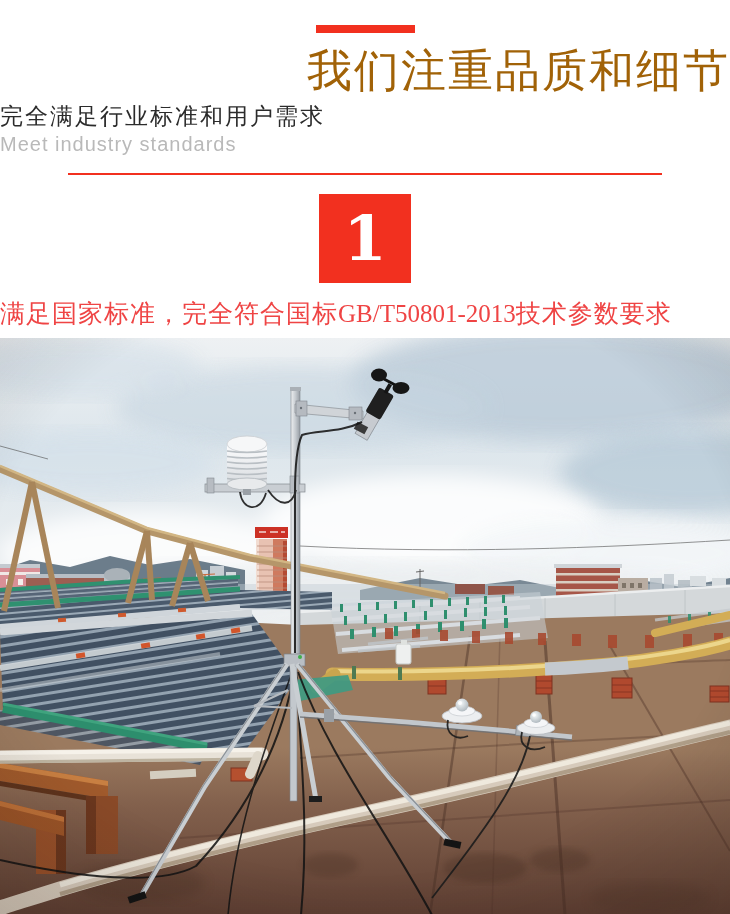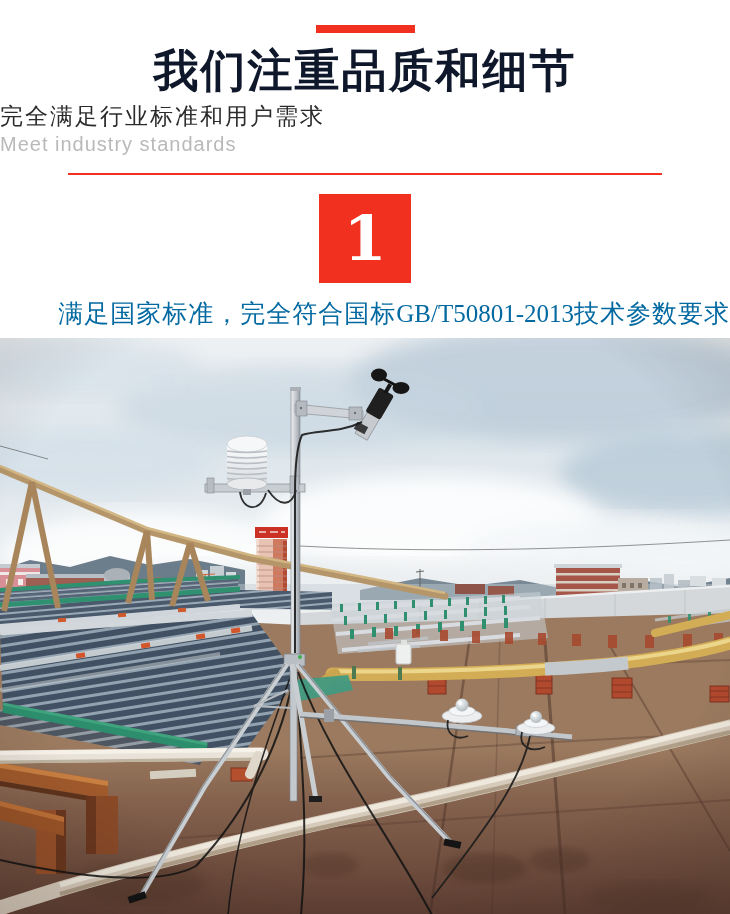--- a/index.html
+++ b/index.html
@@ -1,25 +1,25 @@
 <!DOCTYPE html>
 <html style="--accent: #f2301f;"><head>
 <meta charset="utf-8">
 <style>
   html,body{margin:0;padding:0;background:#fff;}
   body{width:730px;height:914px;overflow:hidden;font-family:"Liberation Sans",sans-serif;}
   .wrap{width:730px;height:914px;position:relative;background:#fff;}
   .topbar{width:99px;height:8px;margin:25px auto 0;background:var(--accent,#f2301f);}
-  h1.title{margin:14px 0 0;font-size:45px;line-height:48px;text-align:center;font-weight:700;color:#0f172a;letter-spacing:2px;}
+  h1.title{margin:14px 0 0;font-size:45px;line-height:48px;text-align:right;font-weight:400;color:#a16207;letter-spacing:2px;}
   .sub{margin-top:7px;font-size:23px;line-height:28px;color:#2b2b2b;letter-spacing:2px;}
   .eng{margin-top:2px;font-size:20px;line-height:24px;text-align:left;color:#b9b9b9;letter-spacing:1px;}
   .divider{width:594px;height:2px;margin:17px auto 0;background:var(--accent,#f2301f);}
   .badge{width:92px;height:89px;margin:19px auto 0;background:var(--accent,#f2301f);display:flex;align-items:center;justify-content:center;}
   .badge span{color:#fff;font-family:"DejaVu Serif","Liberation Serif",serif;font-weight:700;font-size:62px;line-height:89px;}
-  .caption{margin-top:15px;font-size:25px;line-height:30px;text-align:right;color:#0369a1;letter-spacing:1px;white-space:nowrap;}
+  .caption{margin-top:15px;font-size:25px;line-height:30px;text-align:left;color:#ef4444;letter-spacing:1px;white-space:nowrap;}
   .caption .code{font-family:"Liberation Serif",serif;letter-spacing:0;}
   .photo{margin-top:9px;width:730px;height:577px;display:block;}
 </style>
 </head>
 <body>
 
 <div class="wrap">
   <div class="topbar"></div>
   <h1 class="title">我们注重品质和细节</h1>
   <div class="sub">完全满足行业标准和用户需求</div>

